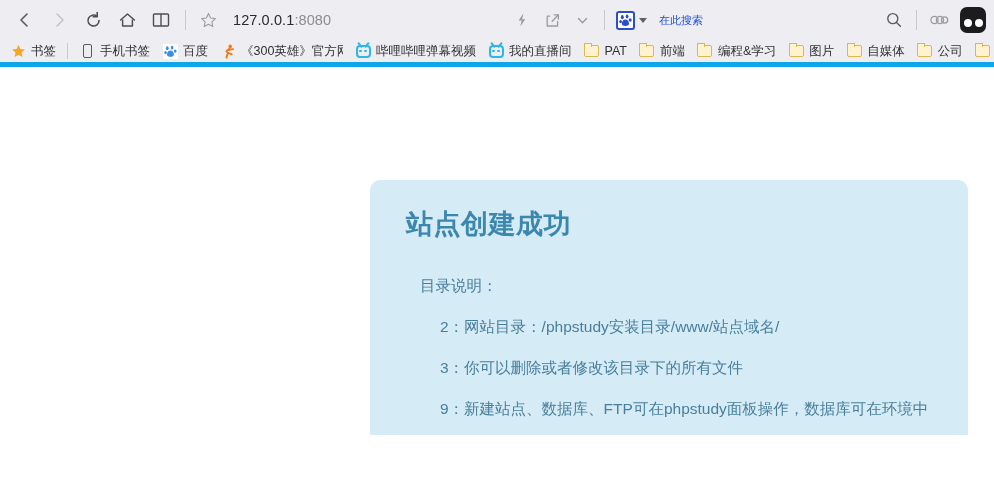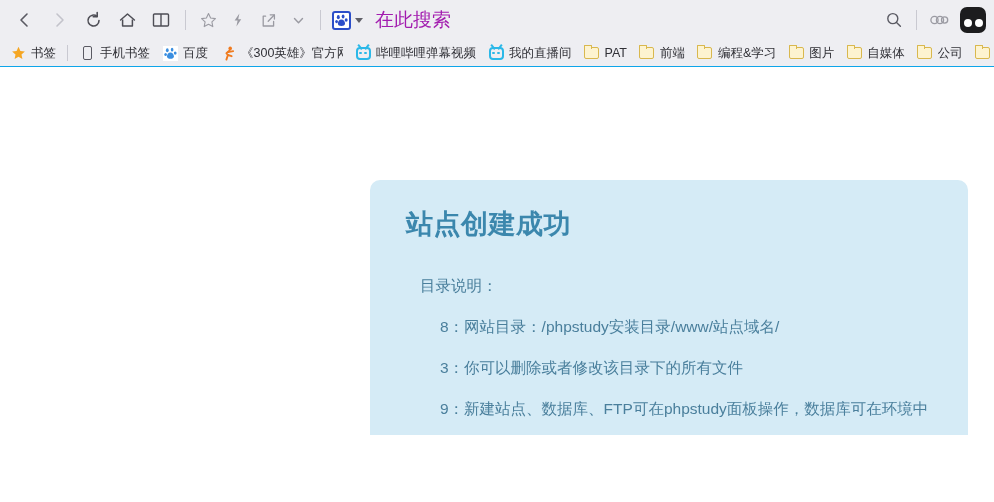--- a/index.html
+++ b/index.html
@@ -83,22 +83,22 @@
   #engine-caret {
     margin-left: 4px;
     width: 0; height: 0;
     border-left: 4px solid transparent;
     border-right: 4px solid transparent;
     border-top: 5px solid #606068;
     flex: 0 0 auto;
   }
   #search-placeholder {
     margin-left: 12px;
-    font-size: 19px;
-    color: #a21caf;
+    font-size: 11px;
+    color: #1d4ed8;
     white-space: nowrap;
   }
 
   #search-spacer { flex: 1 1 auto; min-width: 10px; }
 
   #avatar {
     width: 26px; height: 26px;
     background: #1c1c1e;
     border-radius: 7px;
     display: flex;
@@ -115,21 +115,21 @@
     margin-top: 5px;
   }
 
   
   #bookmarks-bar {
     height: 27px;
     display: flex;
     align-items: center;
     padding: 0 4px;
     background: #eeeef2;
-    border-bottom: 1px solid #0ea5e9;
+    border-bottom: 5px solid #0ea5e9;
     overflow: hidden;
     white-space: nowrap;
   }
   .bm {
     display: flex;
     align-items: center;
     height: 22px;
     padding: 0 6px;
     border-radius: 3px;
     flex: 0 0 auto;
@@ -293,20 +293,23 @@
     </div>
 
     <div class="tb-sep"></div>
 
     <div id="star-btn">
       <svg width="17" height="17" viewBox="0 0 17 17">
         <path d="M8.5 1.6 L10.6 6 L15.4 6.6 L11.9 9.9 L12.8 14.6 L8.5 12.3 L4.2 14.6 L5.1 9.9 L1.6 6.6 L6.4 6 Z" fill="none" stroke="#9a9aa2" stroke-width="1.1" stroke-linejoin="round"></path>
       </svg>
     </div>
 
+    <div id="url-area">
+      <span id="url-text"><span>127.0.0.1</span><span class="port">:8080</span></span>
+    </div>
 
     <div class="tb-icon">
       <svg width="16" height="16" viewBox="0 0 16 16">
         <path d="M9.4 1.5 L4.6 8.6 L7.6 8.6 L6.4 14.5 L11.2 7.3 L8.2 7.3 Z" fill="#9a9aa2"></path>
       </svg>
     </div>
 
     <div class="tb-icon">
       <svg width="17" height="17" viewBox="0 0 17 17">
         <path d="M5.6 4.2 L3.2 4.2 L3.2 14 L13.6 14 L13.6 9.4" fill="none" stroke="#9a9aa2" stroke-width="1.3" stroke-linecap="round" stroke-linejoin="round"></path>
@@ -482,20 +485,20 @@
 </div>
 
 <div id="page">
 
   <div id="info-card">
 
     <h1 id="card-title">站点创建成功</h1>
 
     <p class="card-section-label">目录说明：</p>
 
-    <p class="card-item">8：网站目录：/phpstudy安装目录/www/站点域名/</p>
+    <p class="card-item">2：网站目录：/phpstudy安装目录/www/站点域名/</p>
     <p class="card-item">3：你可以删除或者修改该目录下的所有文件</p>
 
 
     <p class="card-item">9：新建站点、数据库、FTP可在phpstudy面板操作，数据库可在环境中</p>
 
   </div>
 </div>
 
 </body></html>

